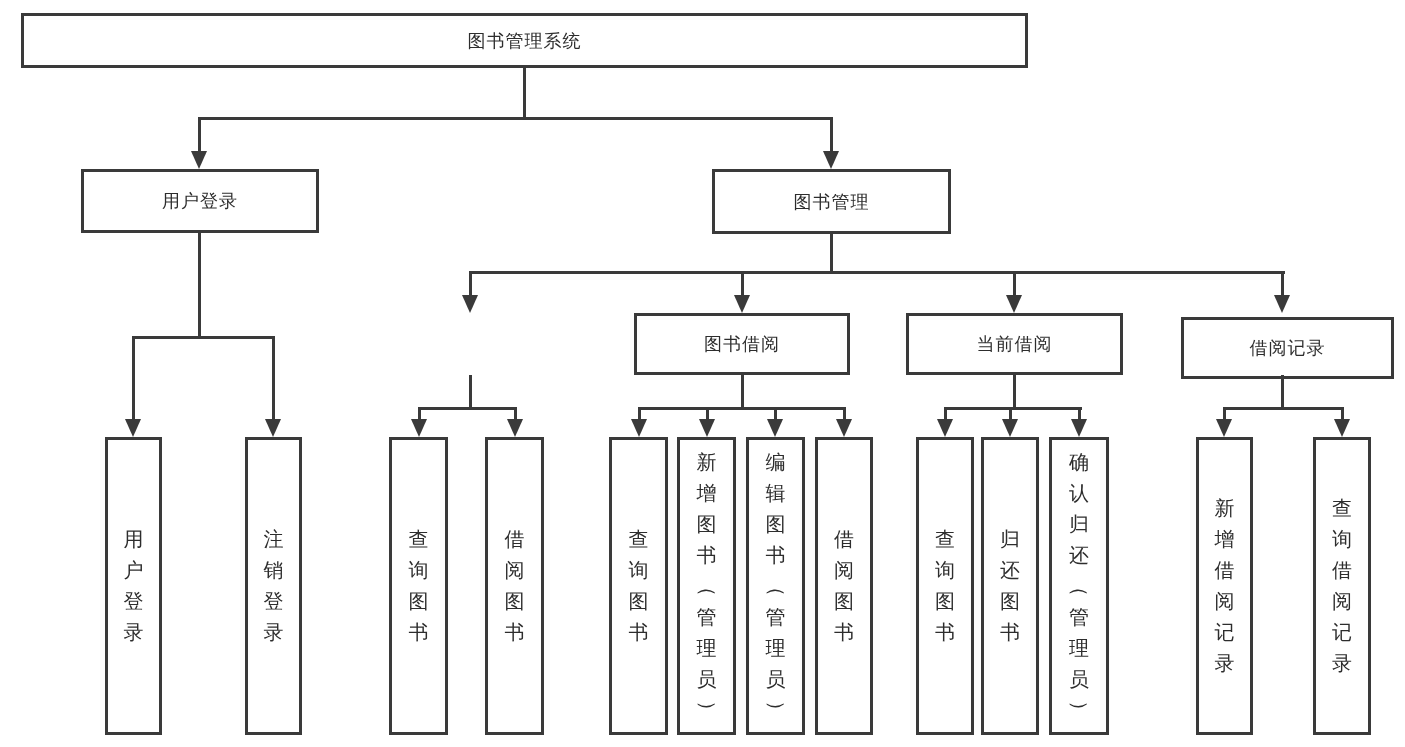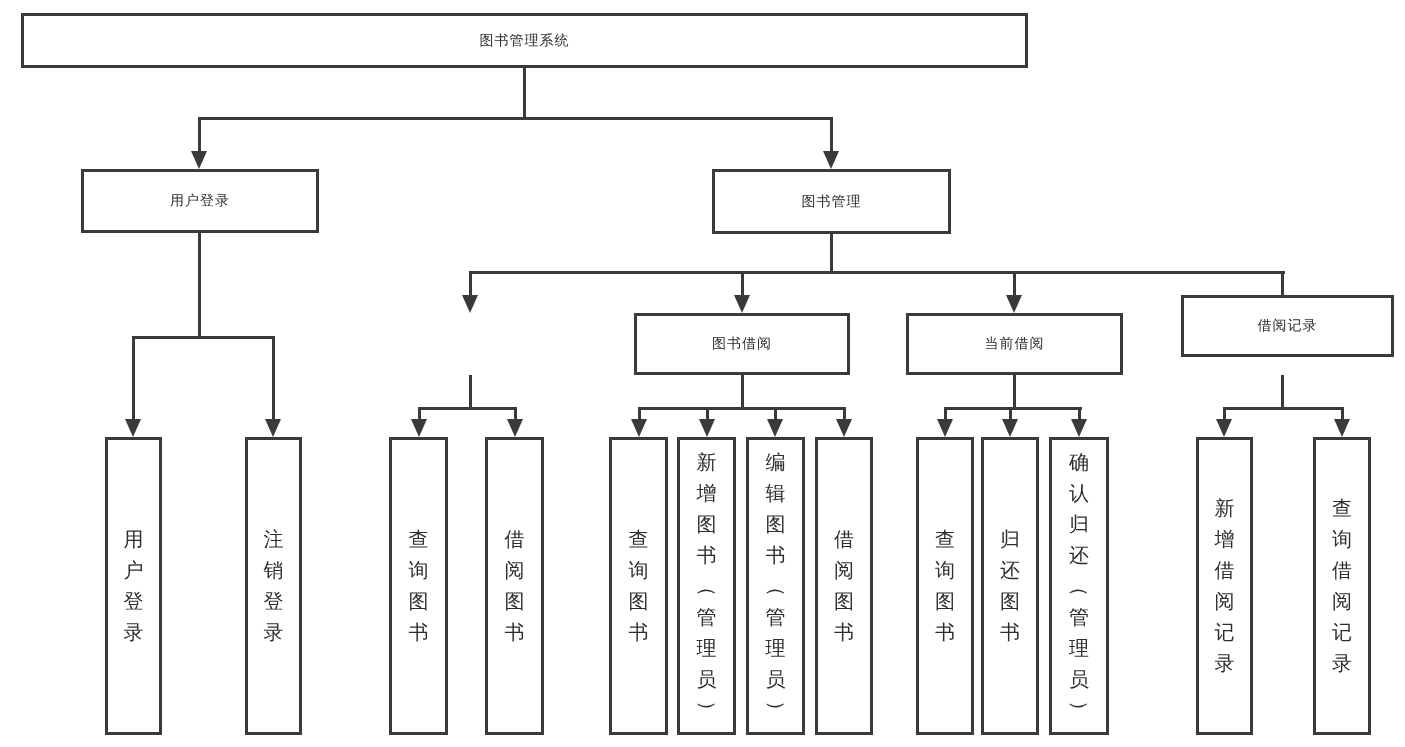--- a/index.html
+++ b/index.html
@@ -3,21 +3,21 @@
 <meta charset="utf-8">
 <style>
   html,body{margin:0;padding:0;background:#ffffff;}
   .canvas{
     position:relative;width:1405px;height:747px;background:#ffffff;
     font-family:"Liberation Sans", sans-serif;color:#2d2d2d;overflow:hidden;
   }
   .node{
     position:absolute;background:#ffffff;border:3px solid #3a3a3a;
     display:flex;align-items:center;justify-content:center;
-    font-size:14px;letter-spacing:1px;box-sizing:border-box;
+    font-size:18px;letter-spacing:1px;box-sizing:border-box;
   }
   .leaf{
     position:absolute;top:437px;height:298px;background:#ffffff;border:3px solid #3a3a3a;
     display:flex;align-items:center;justify-content:center;
     font-size:20px;box-sizing:border-box;
   }
   .vtext span{display:block;height:31px;line-height:31px;text-align:center;width:100%;}
   .vtext span.rot{transform:rotate(90deg);}
   .h-line{position:absolute;height:3px;background:#3a3a3a;}
   .v-line{position:absolute;width:3px;background:#3a3a3a;}
@@ -71,21 +71,21 @@
   <div class="arrow" style="left:1006px;top:295px;"></div>
   <div class="v-line" style="left:1281px;top:271px;height:27px;"></div>
   <div class="arrow" style="left:1274px;top:295px;"></div>
 
   <div class="node" style="left:634px;top:313px;width:216px;height:62px;">
     <span>图书借阅</span>
   </div>
   <div class="node" style="left:906px;top:313px;width:217px;height:62px;">
     <span>当前借阅</span>
   </div>
-  <div class="node" style="left:1181px;top:295px;width:213px;height:62px;">
+  <div class="node" style="left:1181px;top:317px;width:213px;height:62px;">
     <span>借阅记录</span>
   </div>
 
   <div class="v-line" style="left:469px;top:375px;height:35px;"></div>
   <div class="h-line" style="left:418px;top:407px;width:99px;"></div>
   <div class="v-line" style="left:418px;top:407px;height:14px;"></div>
   <div class="arrow" style="left:411px;top:419px;"></div>
   <div class="v-line" style="left:514px;top:407px;height:14px;"></div>
   <div class="arrow" style="left:507px;top:419px;"></div>
 

